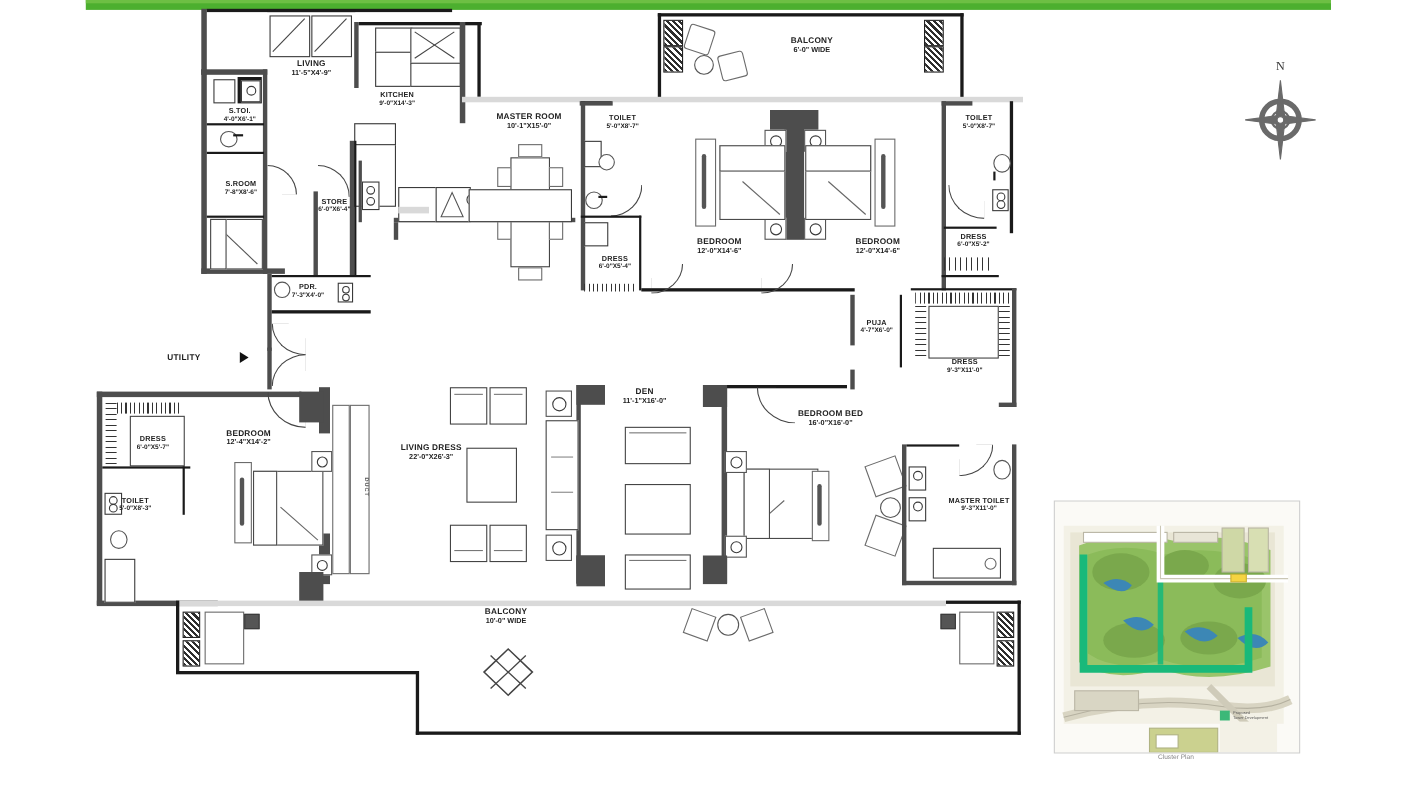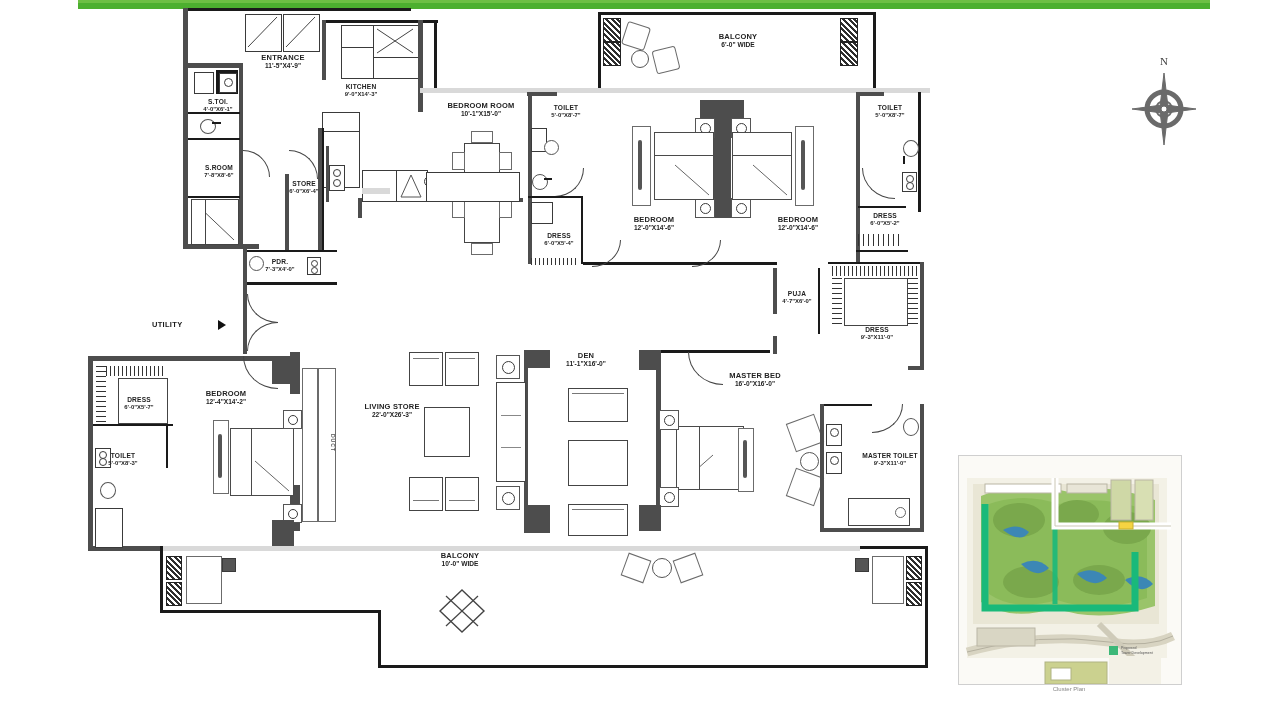--- a/index.html
+++ b/index.html
@@ -86,21 +86,21 @@
       </svg>
   </div>
   <div class="ww" style="left:283px;top:14px;width:35px;height:36px;">
     <svg width="33" height="34" style="display:block">
         <line x1="2" y1="32" x2="31" y2="2" stroke="#444" stroke-width="1"></line>
       </svg>
   </div>
   <div class="wl" style="left:243px;top:9px;width:80px;height:2px;"></div>
 
   <div class="lbl" style="left:228px;top:54px;width:110px;">
-    <span>ENTRANCE</span><br><span class="d">11'-5"X4'-9"</span>
+    <span>LIVING</span><br><span class="d">11'-5"X4'-9"</span>
   </div>
 
   <div class="ww" style="left:194px;top:72px;width:18px;height:20px;"></div>
   <div class="wl" style="left:216px;top:70px;width:22px;height:24px;"></div>
   <div class="ww" style="left:219px;top:73px;width:16px;height:18px;"></div>
   <div class="dot" style="left:224px;top:78px;width:7px;height:7px;"></div>
   <div class="lbl sm" style="left:181px;top:98px;width:74px;">
     <span>S.TOI.</span><br><span class="d">4'-0"X6'-1"</span>
   </div>
   <div class="circ" style="left:200px;top:119px;width:14px;height:13px;"></div>
@@ -149,21 +149,21 @@
   <div class="w" style="left:326px;top:146px;width:3px;height:56px;"></div>
   <div class="ww" style="left:329px;top:165px;width:14px;height:24px;">
     <div class="dot" style="left:3px;top:3px;width:6px;height:6px;"></div>
     <div class="dot" style="left:3px;top:13px;width:6px;height:6px;"></div>
   </div>
 
   <div class="w" style="left:418px;top:20px;width:5px;height:92px;"></div>
   <div class="glass" style="left:420px;top:88px;width:110px;height:5px;"></div>
 
   <div class="lbl" style="left:426px;top:102px;width:110px;">
-    <span>BEDROOM ROOM</span><br><span class="d">10'-1"X15'-0"</span>
+    <span>MASTER ROOM</span><br><span class="d">10'-1"X15'-0"</span>
   </div>
   <div class="furn" style="left:464px;top:143px;width:34px;height:98px;"></div>
   <div class="furn2" style="left:452px;top:152px;width:11px;height:16px;"></div>
   <div class="furn2" style="left:452px;top:176px;width:11px;height:16px;"></div>
   <div class="furn2" style="left:452px;top:200px;width:11px;height:16px;"></div>
   <div class="furn2" style="left:499px;top:152px;width:11px;height:16px;"></div>
   <div class="furn2" style="left:499px;top:176px;width:11px;height:16px;"></div>
   <div class="furn2" style="left:499px;top:200px;width:11px;height:16px;"></div>
   <div class="furn2" style="left:471px;top:131px;width:20px;height:10px;"></div>
   <div class="furn2" style="left:471px;top:243px;width:20px;height:10px;"></div>
@@ -313,21 +313,21 @@
   <div class="lbl sm" style="left:836px;top:326px;width:82px;">
     <span>DRESS</span><br><span class="d">9'-3"X11'-0"</span>
   </div>
   <div class="w" style="left:920px;top:262px;width:4px;height:108px;"></div>
   <div class="w" style="left:908px;top:366px;width:16px;height:4px;"></div>
 
   <div class="w" style="left:656px;top:350px;width:5px;height:180px;"></div>
   <div class="wl" style="left:660px;top:350px;width:110px;height:3px;"></div>
   <div class="door" style="left:688px;top:352px;width:34px;height:32px;"></div>
   <div class="lbl" style="left:700px;top:372px;width:110px;">
-    <span>MASTER BED</span><br><span class="d">16'-0"X16'-0"</span>
+    <span>BEDROOM BED</span><br><span class="d">16'-0"X16'-0"</span>
   </div>
   <div class="bed" style="left:676px;top:426px;width:66px;height:62px;">
     <svg width="64" height="60" style="display:block">
         <line x1="2" y1="58" x2="36" y2="28" stroke="#666" stroke-width="1"></line>
       </svg>
   </div>
   <div class="bed" style="left:676px;top:426px;width:22px;height:62px;"></div>
   <div class="sq" style="left:659px;top:410px;width:18px;height:18px;">
     <div class="dot" style="left:4px;top:4px;width:9px;height:9px;"></div>
   </div>
@@ -370,21 +370,21 @@
   </div>
   <div class="furn" style="left:568px;top:388px;width:58px;height:32px;">
     <div class="wl" style="left:3px;top:4px;width:52px;height:1px;background:#777;"></div>
   </div>
   <div class="furn" style="left:568px;top:440px;width:58px;height:44px;"></div>
   <div class="furn" style="left:568px;top:504px;width:58px;height:30px;">
     <div class="wl" style="left:3px;top:4px;width:52px;height:1px;background:#777;"></div>
   </div>
 
   <div class="lbl" style="left:332px;top:403px;width:120px;">
-    <span>LIVING STORE</span><br><span class="d">22'-0"X26'-3"</span>
+    <span>LIVING DRESS</span><br><span class="d">22'-0"X26'-3"</span>
   </div>
   <div class="furn" style="left:409px;top:352px;width:32px;height:32px;">
     <div class="wl" style="left:3px;top:5px;width:26px;height:1px;background:#777;"></div>
   </div>
   <div class="furn" style="left:445px;top:352px;width:32px;height:32px;">
     <div class="wl" style="left:3px;top:5px;width:26px;height:1px;background:#777;"></div>
   </div>
   <div class="furn" style="left:409px;top:477px;width:32px;height:32px;">
     <div class="wl" style="left:3px;top:22px;width:26px;height:1px;background:#777;"></div>
   </div>

